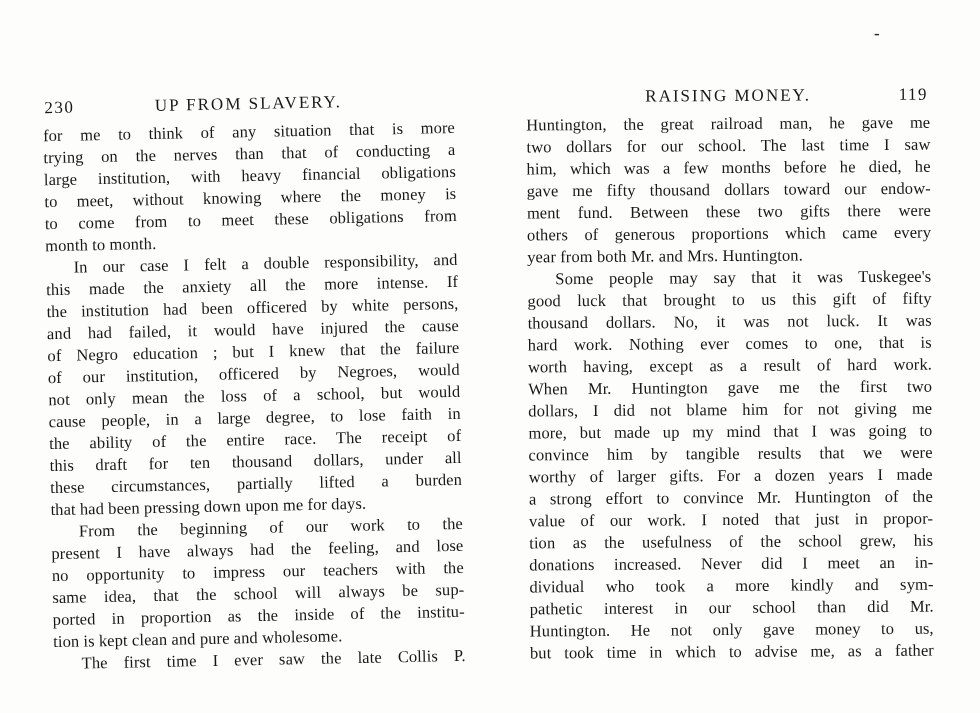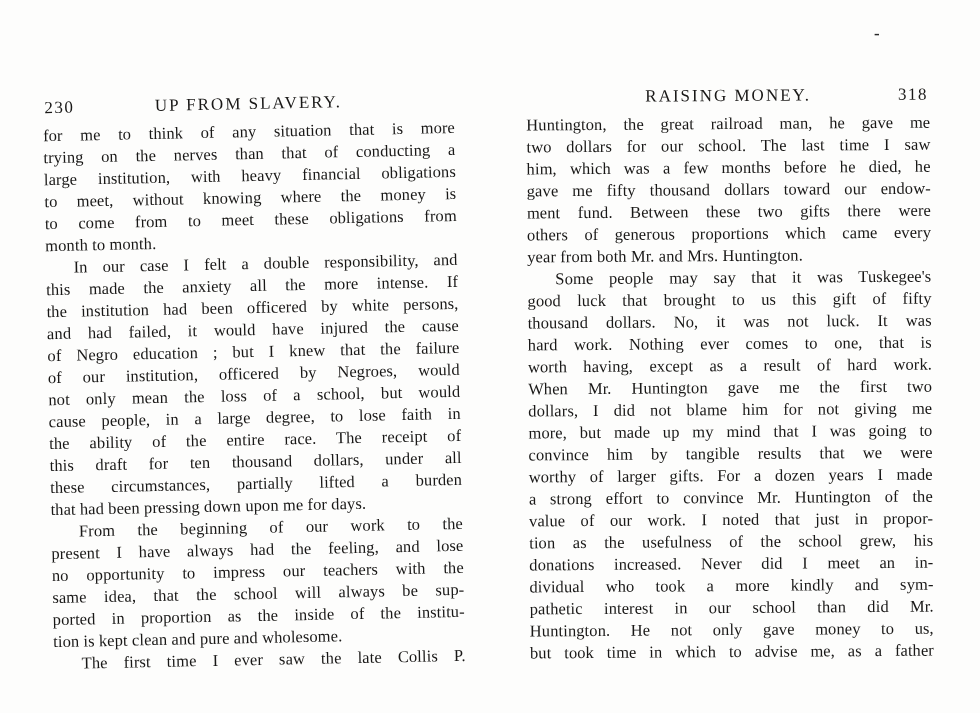--- a/index.html
+++ b/index.html
@@ -112,21 +112,21 @@
       <div class="line">same idea, that the school will always be sup-</div>
       <div class="line">ported in proportion as the inside of the institu-</div>
       <div class="line para-end">tion is kept clean and pure and wholesome.</div>
       <div class="line indent">The first time I ever saw the late Collis P.</div>
     </div>
 </div>
 
 <div class="page page-right">
   <div class="running-header">
     <span class="running-title">RAISING MONEY.</span>
-    <span class="pagenum pagenum-right">318</span>
+    <span class="pagenum pagenum-right">119</span>
   </div>
   <div class="page-body">
       <div class="line">Huntington, the great railroad man, he gave me</div>
       <div class="line">two dollars for our school.  The last time I saw</div>
       <div class="line">him, which was a few months before he died, he</div>
       <div class="line">gave me fifty thousand dollars toward our endow-</div>
       <div class="line">ment fund.  Between these two gifts there were</div>
       <div class="line">others of generous proportions which came every</div>
       <div class="line para-end">year from both Mr. and Mrs. Huntington.</div>
       <div class="line indent">Some people may say that it was Tuskegee's</div>

